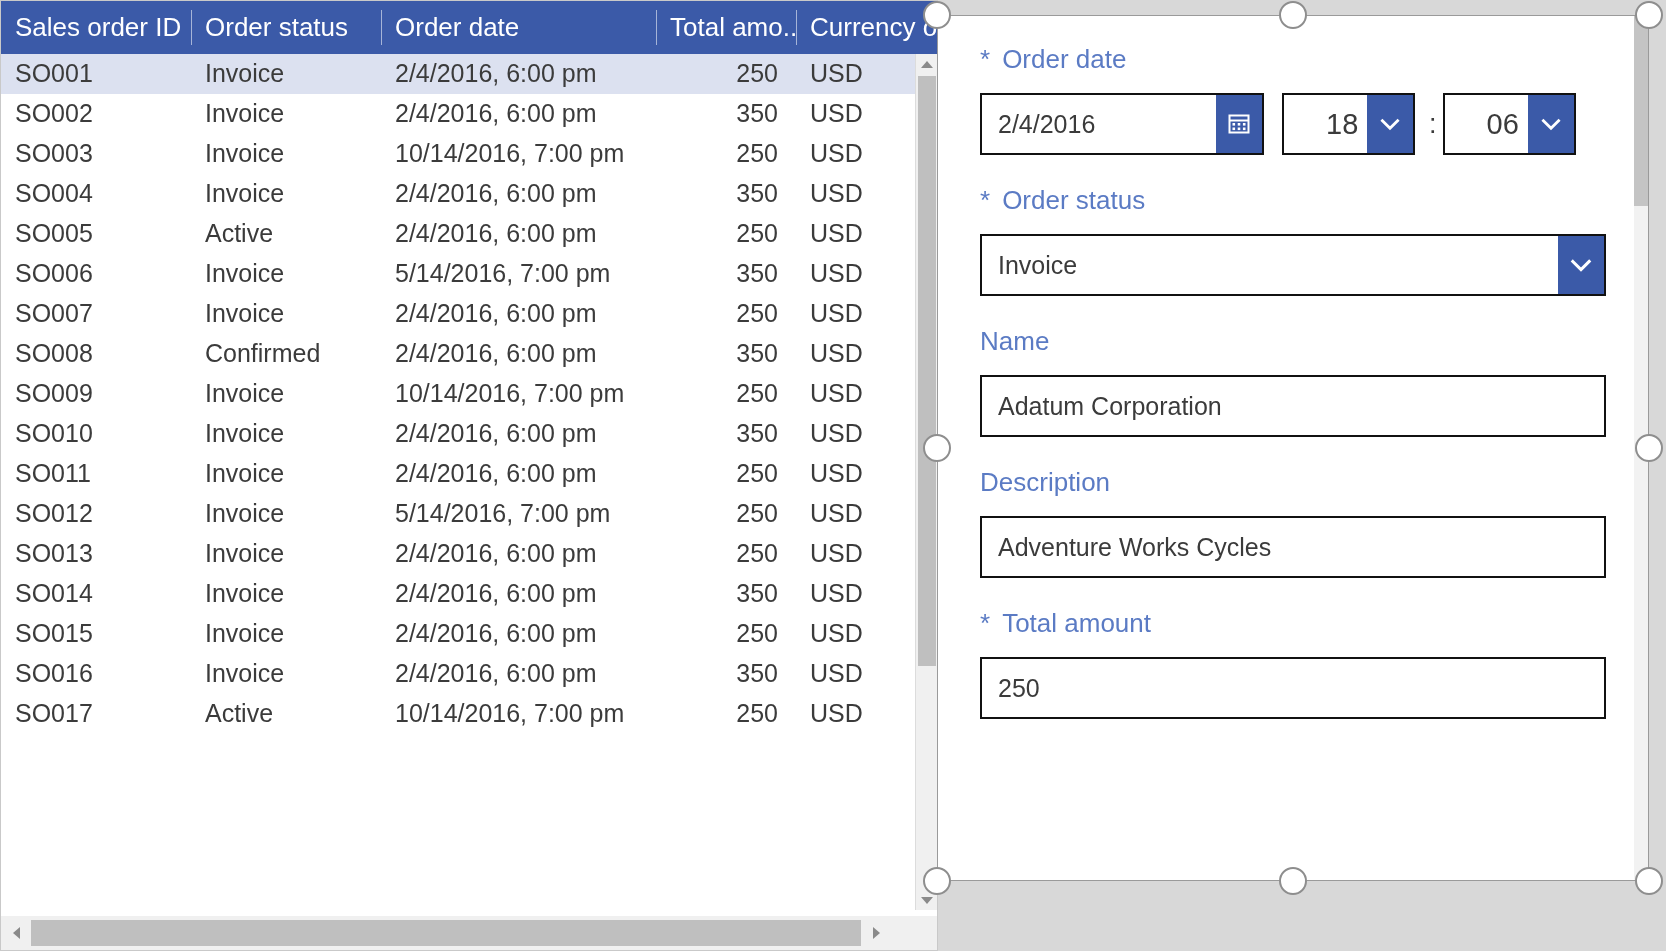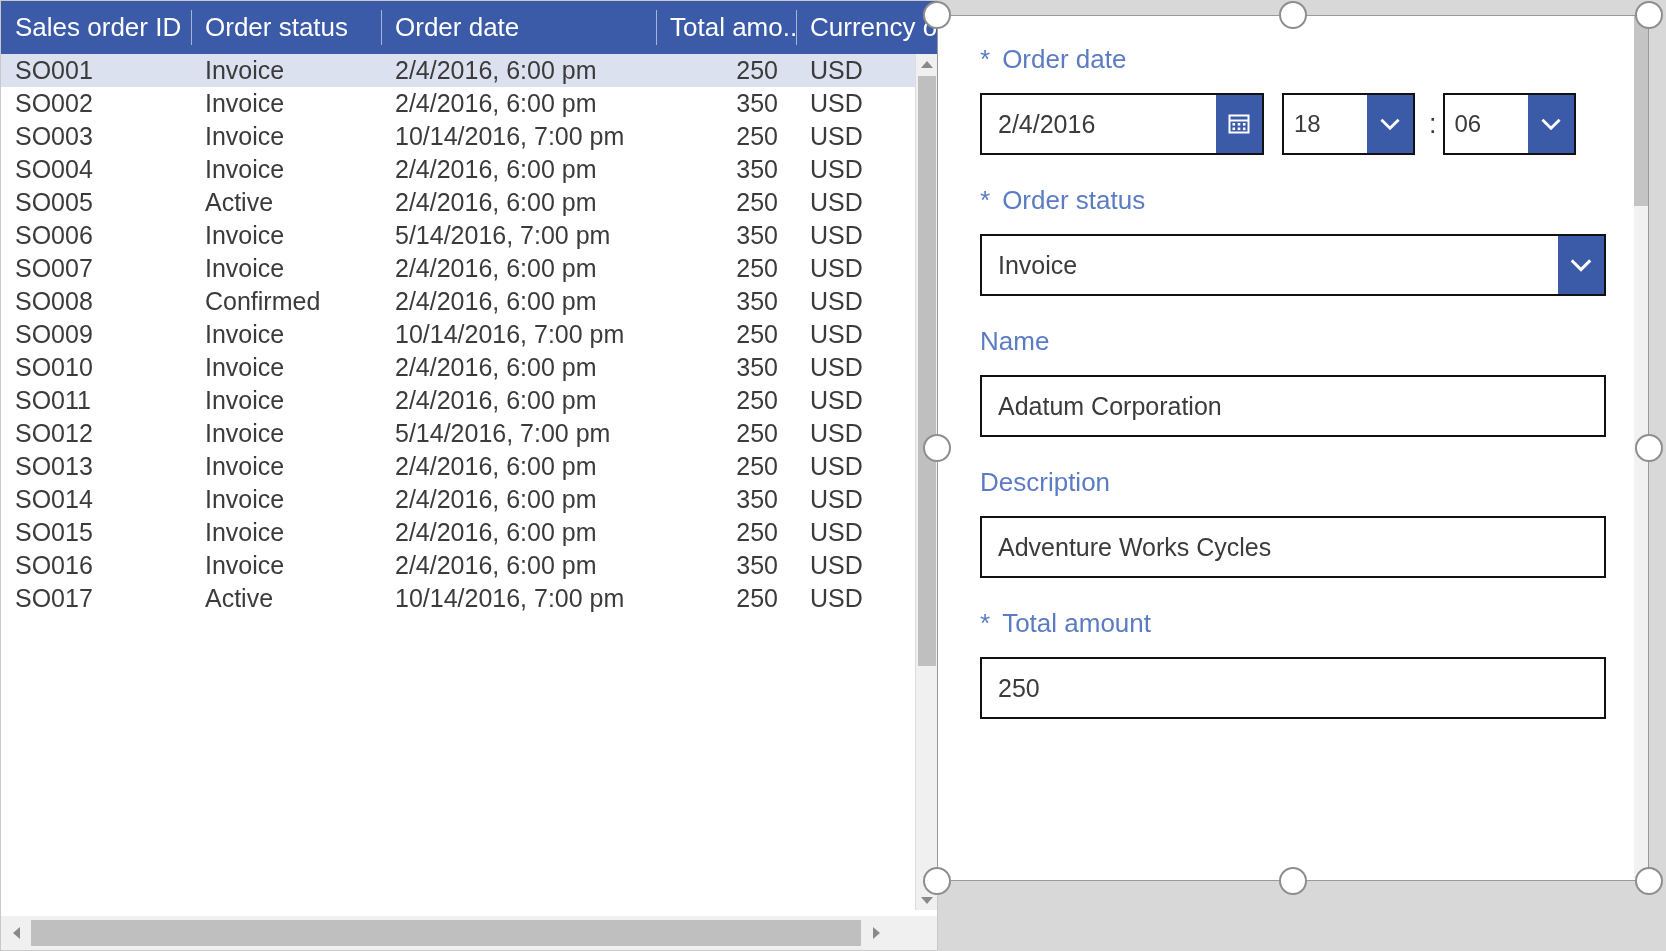--- a/index.html
+++ b/index.html
@@ -44,21 +44,21 @@
   }
   .c-id     { width: 190px; }
   .c-status { width: 190px; }
   .c-date   { width: 275px; }
   .c-amt    { width: 140px; }
   .c-cur    { width: 305px; }
 
   .grid-body { width: 1100px; }
   .row {
     display: flex;
-    height: 33px;
+    height: 40px;
     align-items: center;
     font-size: 25px;
     color: #3b3b3b;
     background: #ffffff;
   }
   .row.selected { background: #dce1f0; }
   .cell {
     padding: 0 14px;
     height: 47.5px;
     line-height: 47.5px;
@@ -185,21 +185,21 @@
   }
   .spin {
     border: 2px solid #111111;
     height: 62px; width: 133px;
     display: flex; align-items: stretch;
     background: #ffffff;
     margin-left: 18px;
   }
   .spin .val {
     flex: 1; display: flex; align-items: center;
-    padding-left: 10px; font-size: 24px; color: #3b3b3b;
+    padding-left: 10px; font-size: 29px; color: #3b3b3b; margin-left: 32px;
   }
   .spin-btn, .combo-btn {
     width: 46px; background: #3b5aa8;
     display: flex; align-items: center; justify-content: center;
   }
   .colon {
     align-self: center;
     font-size: 27px; color: #3b3b3b;
     margin: 0 6px 0 14px;
   }

